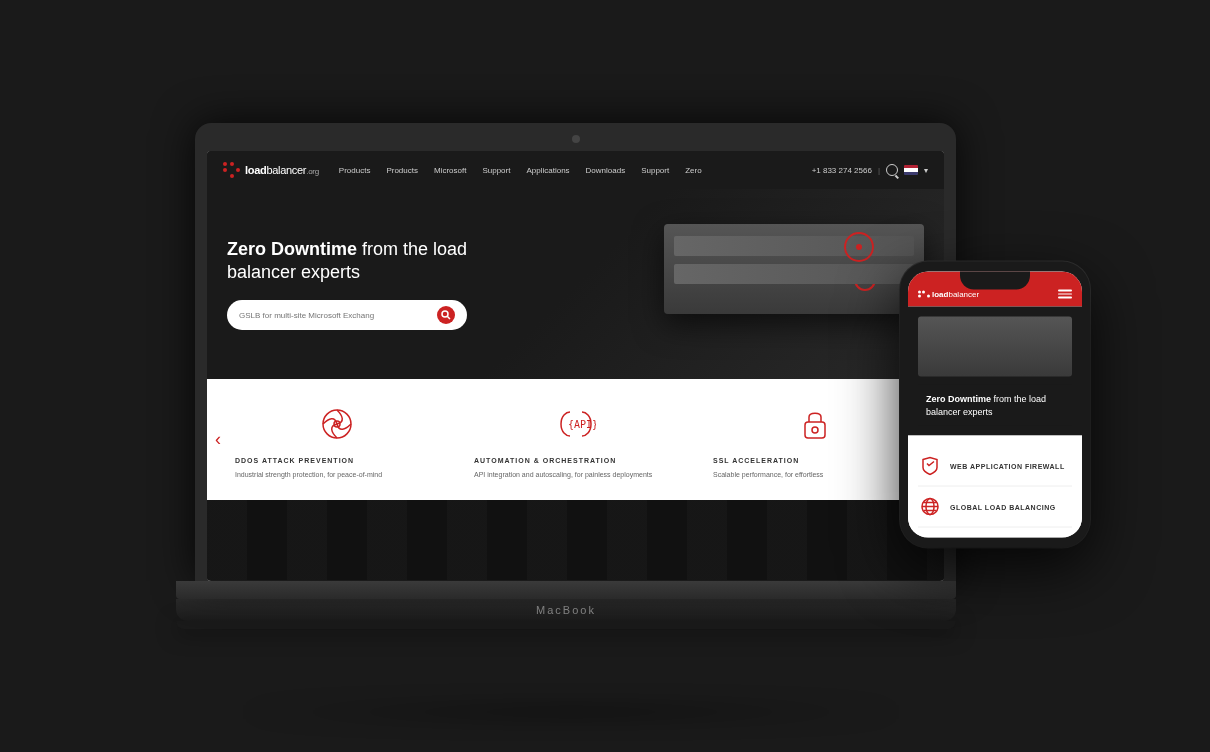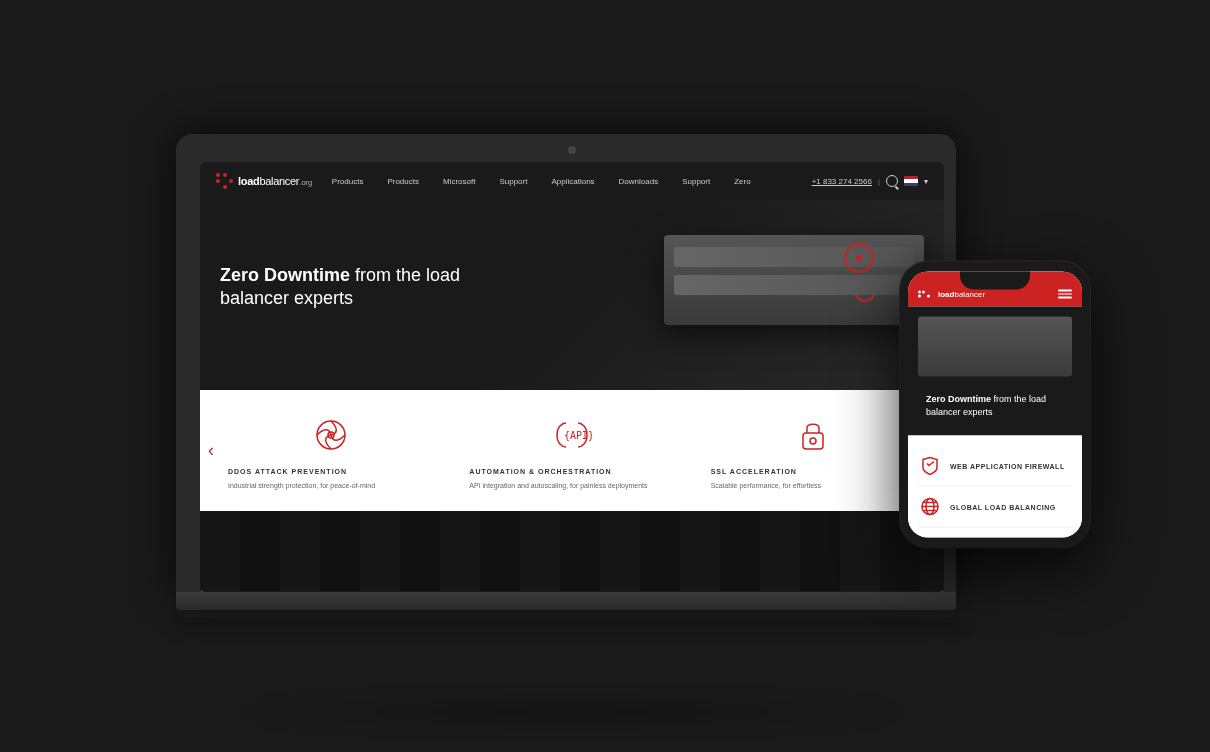--- a/index.html
+++ b/index.html
@@ -29,23 +29,24 @@
       position: absolute;
       left: 50%;
       top: 50%;
       transform: translate(-55%, -50%);
       width: 780px;
     }
 
     .laptop-screen-outer {
       background: #2a2a2a;
       border-radius: 16px 16px 0 0;
-      padding: 12px 12px 0 24px;
+      padding: 12px 12px 0 12px;
       box-shadow: 0 0 40px rgba(0,0,0,0.8);
       position: relative;
+      margin-left: 19px;
     }
 
     .laptop-camera {
       width: 8px;
       height: 8px;
       background: #444;
       border-radius: 50%;
       margin: 0 auto 8px;
     }
 
@@ -131,41 +132,41 @@
       color: #fff;
       font-weight: 300;
       letter-spacing: -0.3px;
     }
 
     .logo-text strong { font-weight: 700; }
     .logo-text .org { font-size: 8px; color: #aaa; }
 
     .nav-links {
       display: flex;
-      gap: 24px;
+      gap: 16px;
       flex: 1;
     }
 
     .nav-link {
       color: #ccc;
       font-size: 8px;
       text-decoration: none;
       white-space: nowrap;
     }
 
     .nav-right {
       display: flex;
       align-items: center;
       gap: 6px;
       font-size: 8px;
       color: #ccc;
       margin-left: auto;
     }
 
-    .nav-phone { color: #ccc; font-size: 8px; text-decoration: underline; }
+    .nav-phone { color: #ccc; font-size: 8px; }
 
     .nav-search-icon {
       width: 12px;
       height: 12px;
       border: 1.5px solid #ccc;
       border-radius: 50%;
       position: relative;
       cursor: pointer;
     }
     .nav-search-icon::after {
@@ -401,21 +402,21 @@
       background: #cc2222;
       padding: 18px 10px 8px;
       display: flex;
       align-items: center;
       justify-content: space-between;
     }
 
     .phone-logo {
       display: flex;
       align-items: center;
-      gap: 8px;
+      gap: 2px;
     }
 
     .phone-logo-dots {
       display: grid;
       grid-template-columns: 1fr 1fr 1fr;
       gap: 1px;
       width: 12px;
     }
 
     .phone-logo-dot {
@@ -569,20 +570,29 @@
               <span style="color:#ccc;font-size:8px">▾</span>
             </div>
           </nav>
 
           <div class="hero">
             <div class="hero-text">
               <h1 class="hero-title">
                 <strong>Zero Downtime</strong>
                 <span> from the load balancer experts</span>
               </h1>
+              <div class="hero-search">
+                <input type="text" placeholder="GSLB for multi-site Microsoft Exchang" style="">
+                <button class="hero-search-btn">
+                  <svg width="10" height="10" viewBox="0 0 10 10" fill="none" stroke="white" stroke-width="1.5">
+                    <circle cx="4" cy="4" r="3"></circle>
+                    <line x1="6.5" y1="6.5" x2="9" y2="9"></line>
+                  </svg>
+                </button>
+              </div>
             </div>
             <div class="hero-image">
               <div class="server-device">
                 <div style="position:absolute;top:8px;left:180px;width:30px;height:30px;border-radius:50%;border:2px solid #cc2222;display:flex;align-items:center;justify-content:center;">
                   <div style="width:6px;height:6px;border-radius:50%;background:#cc2222;"></div>
                 </div>
                 <div style="position:absolute;top:45px;left:190px;width:22px;height:22px;border-radius:50%;border:2px solid #cc2222;"></div>
               </div>
             </div>
           </div>
@@ -630,20 +640,23 @@
             </div>
           </div>
 
           <div class="dark-section">
             <div class="dark-section-bg"></div>
           </div>
         </div>
       </div>
     </div>
     <div class="laptop-base"></div>
+    <div class="laptop-bottom">
+      <span class="macbook-label">MacBook</span>
+    </div>
     <div class="laptop-foot"></div>
   </div>
 
   <div class="laptop-shadow"></div>
 
   <div class="phone">
     <div class="phone-outer">
       <div class="phone-notch"></div>
       <div class="phone-screen">
 

